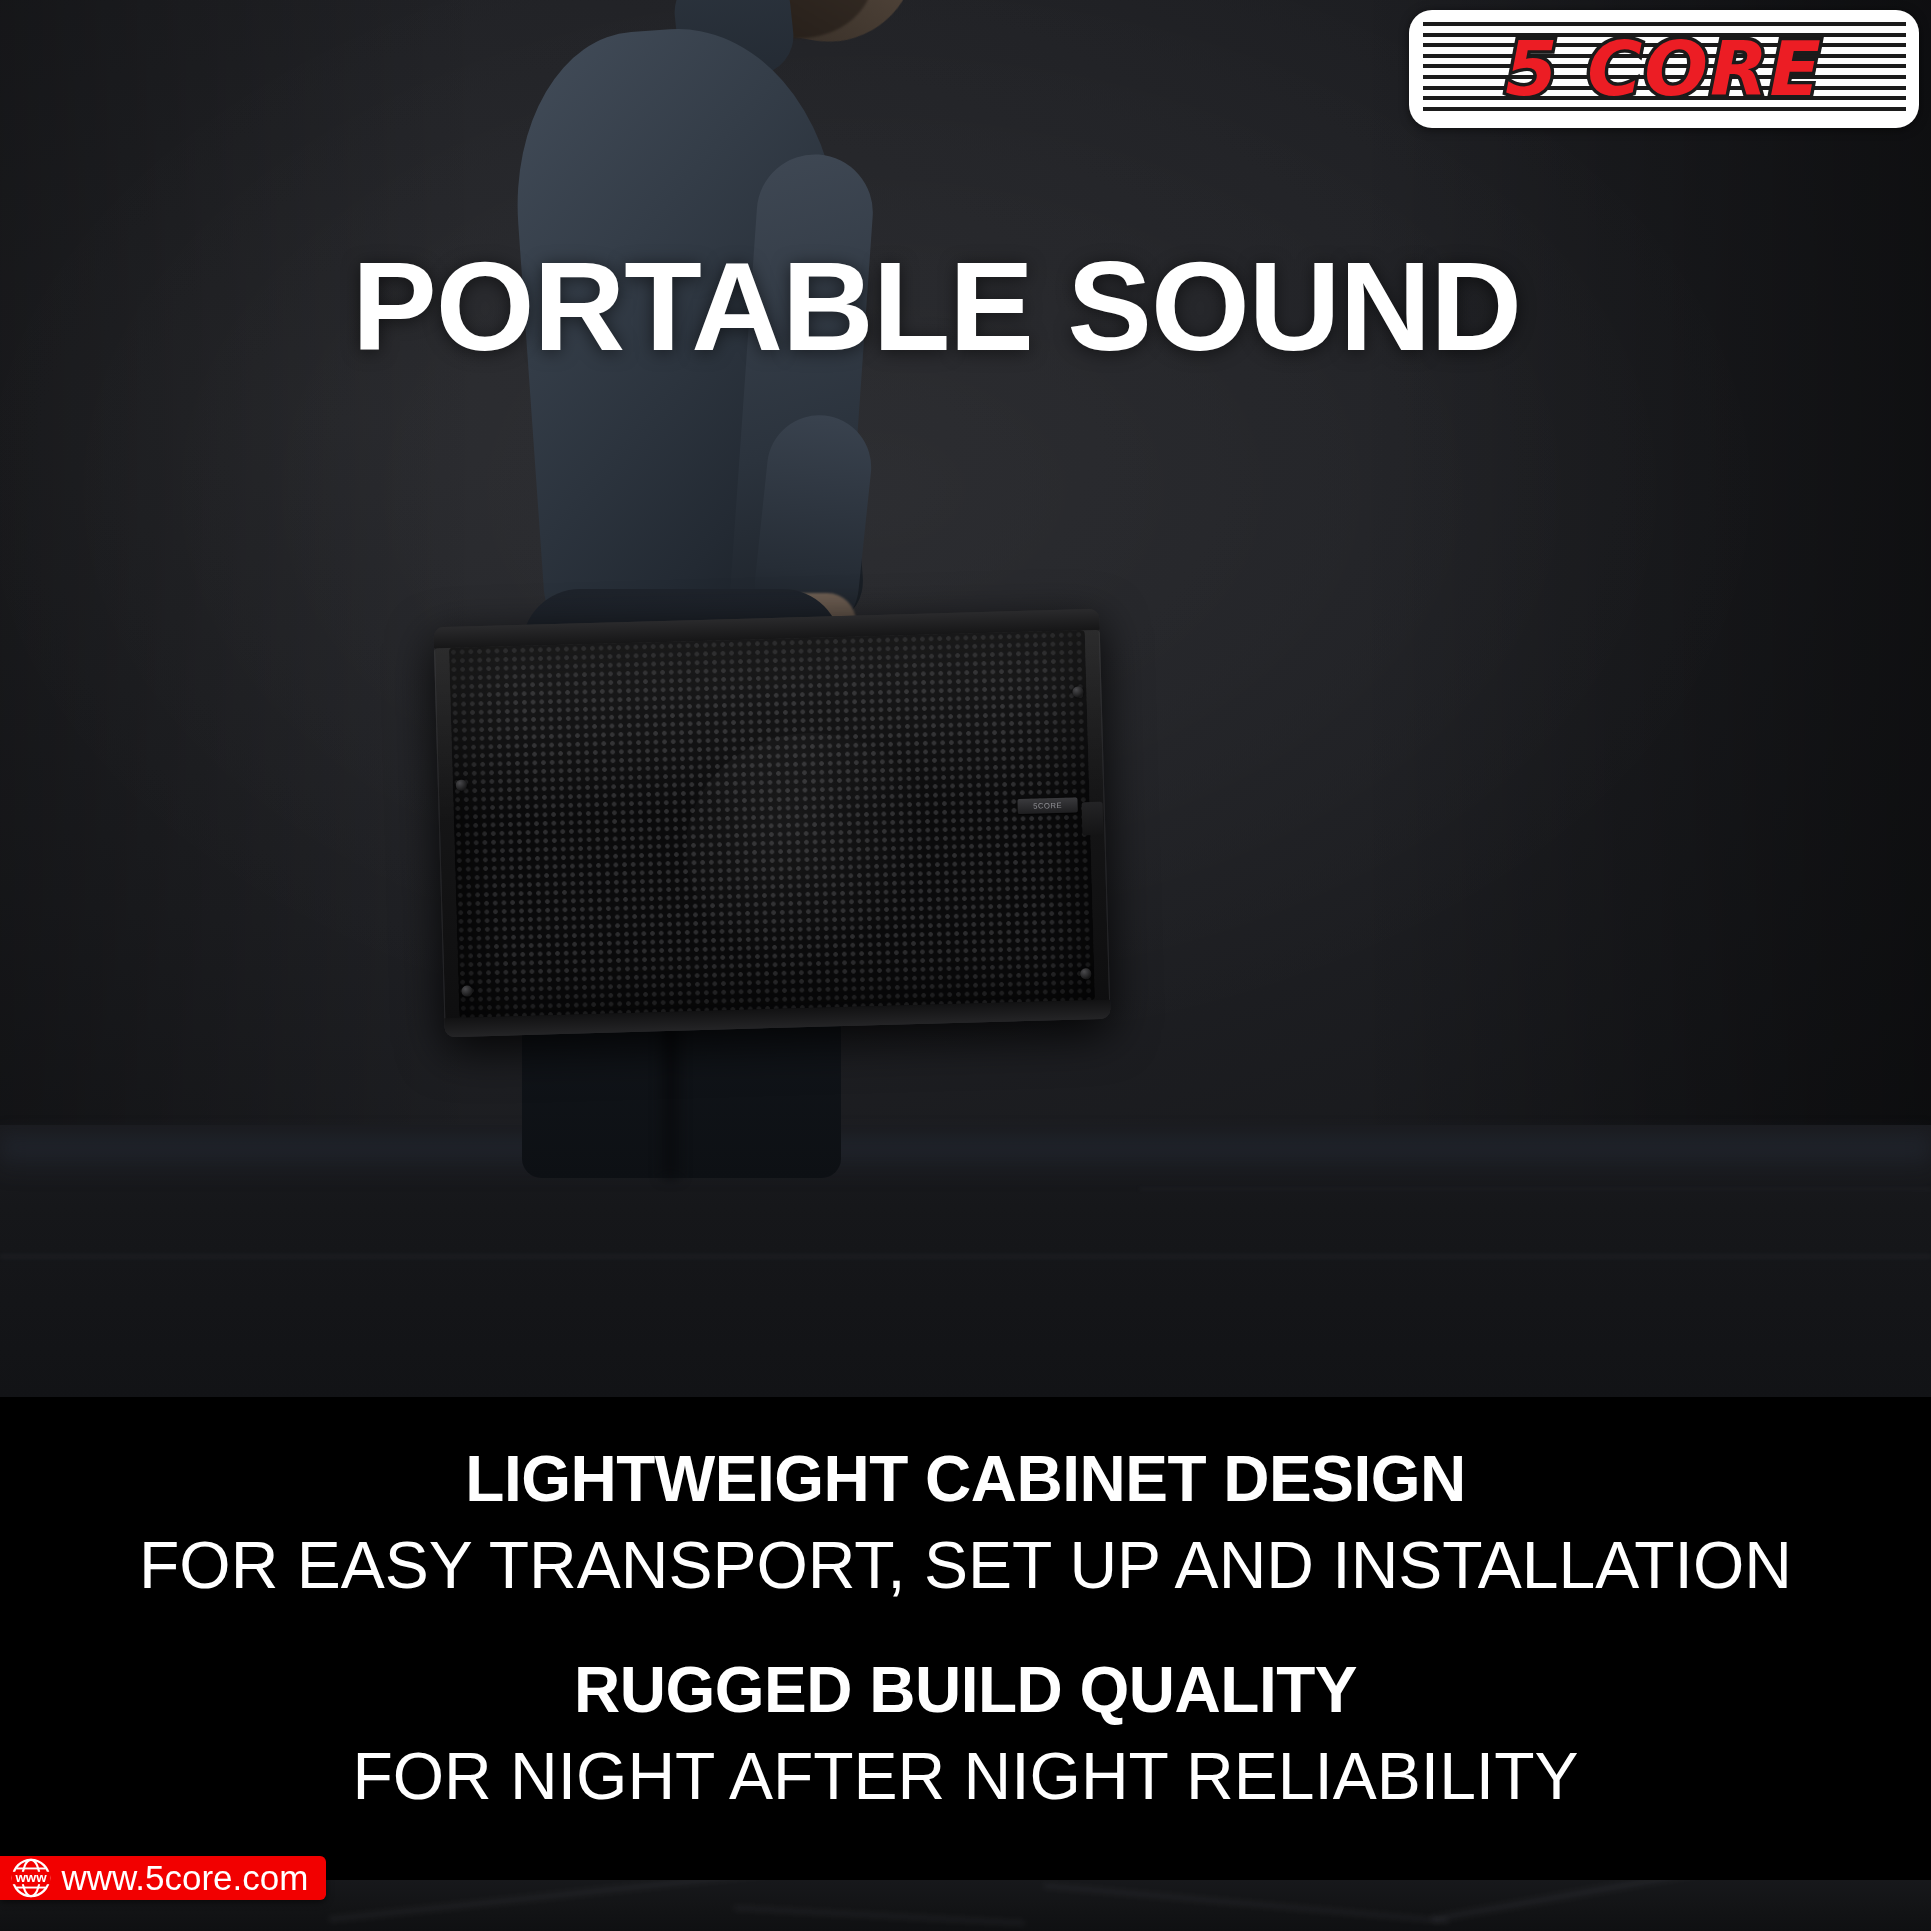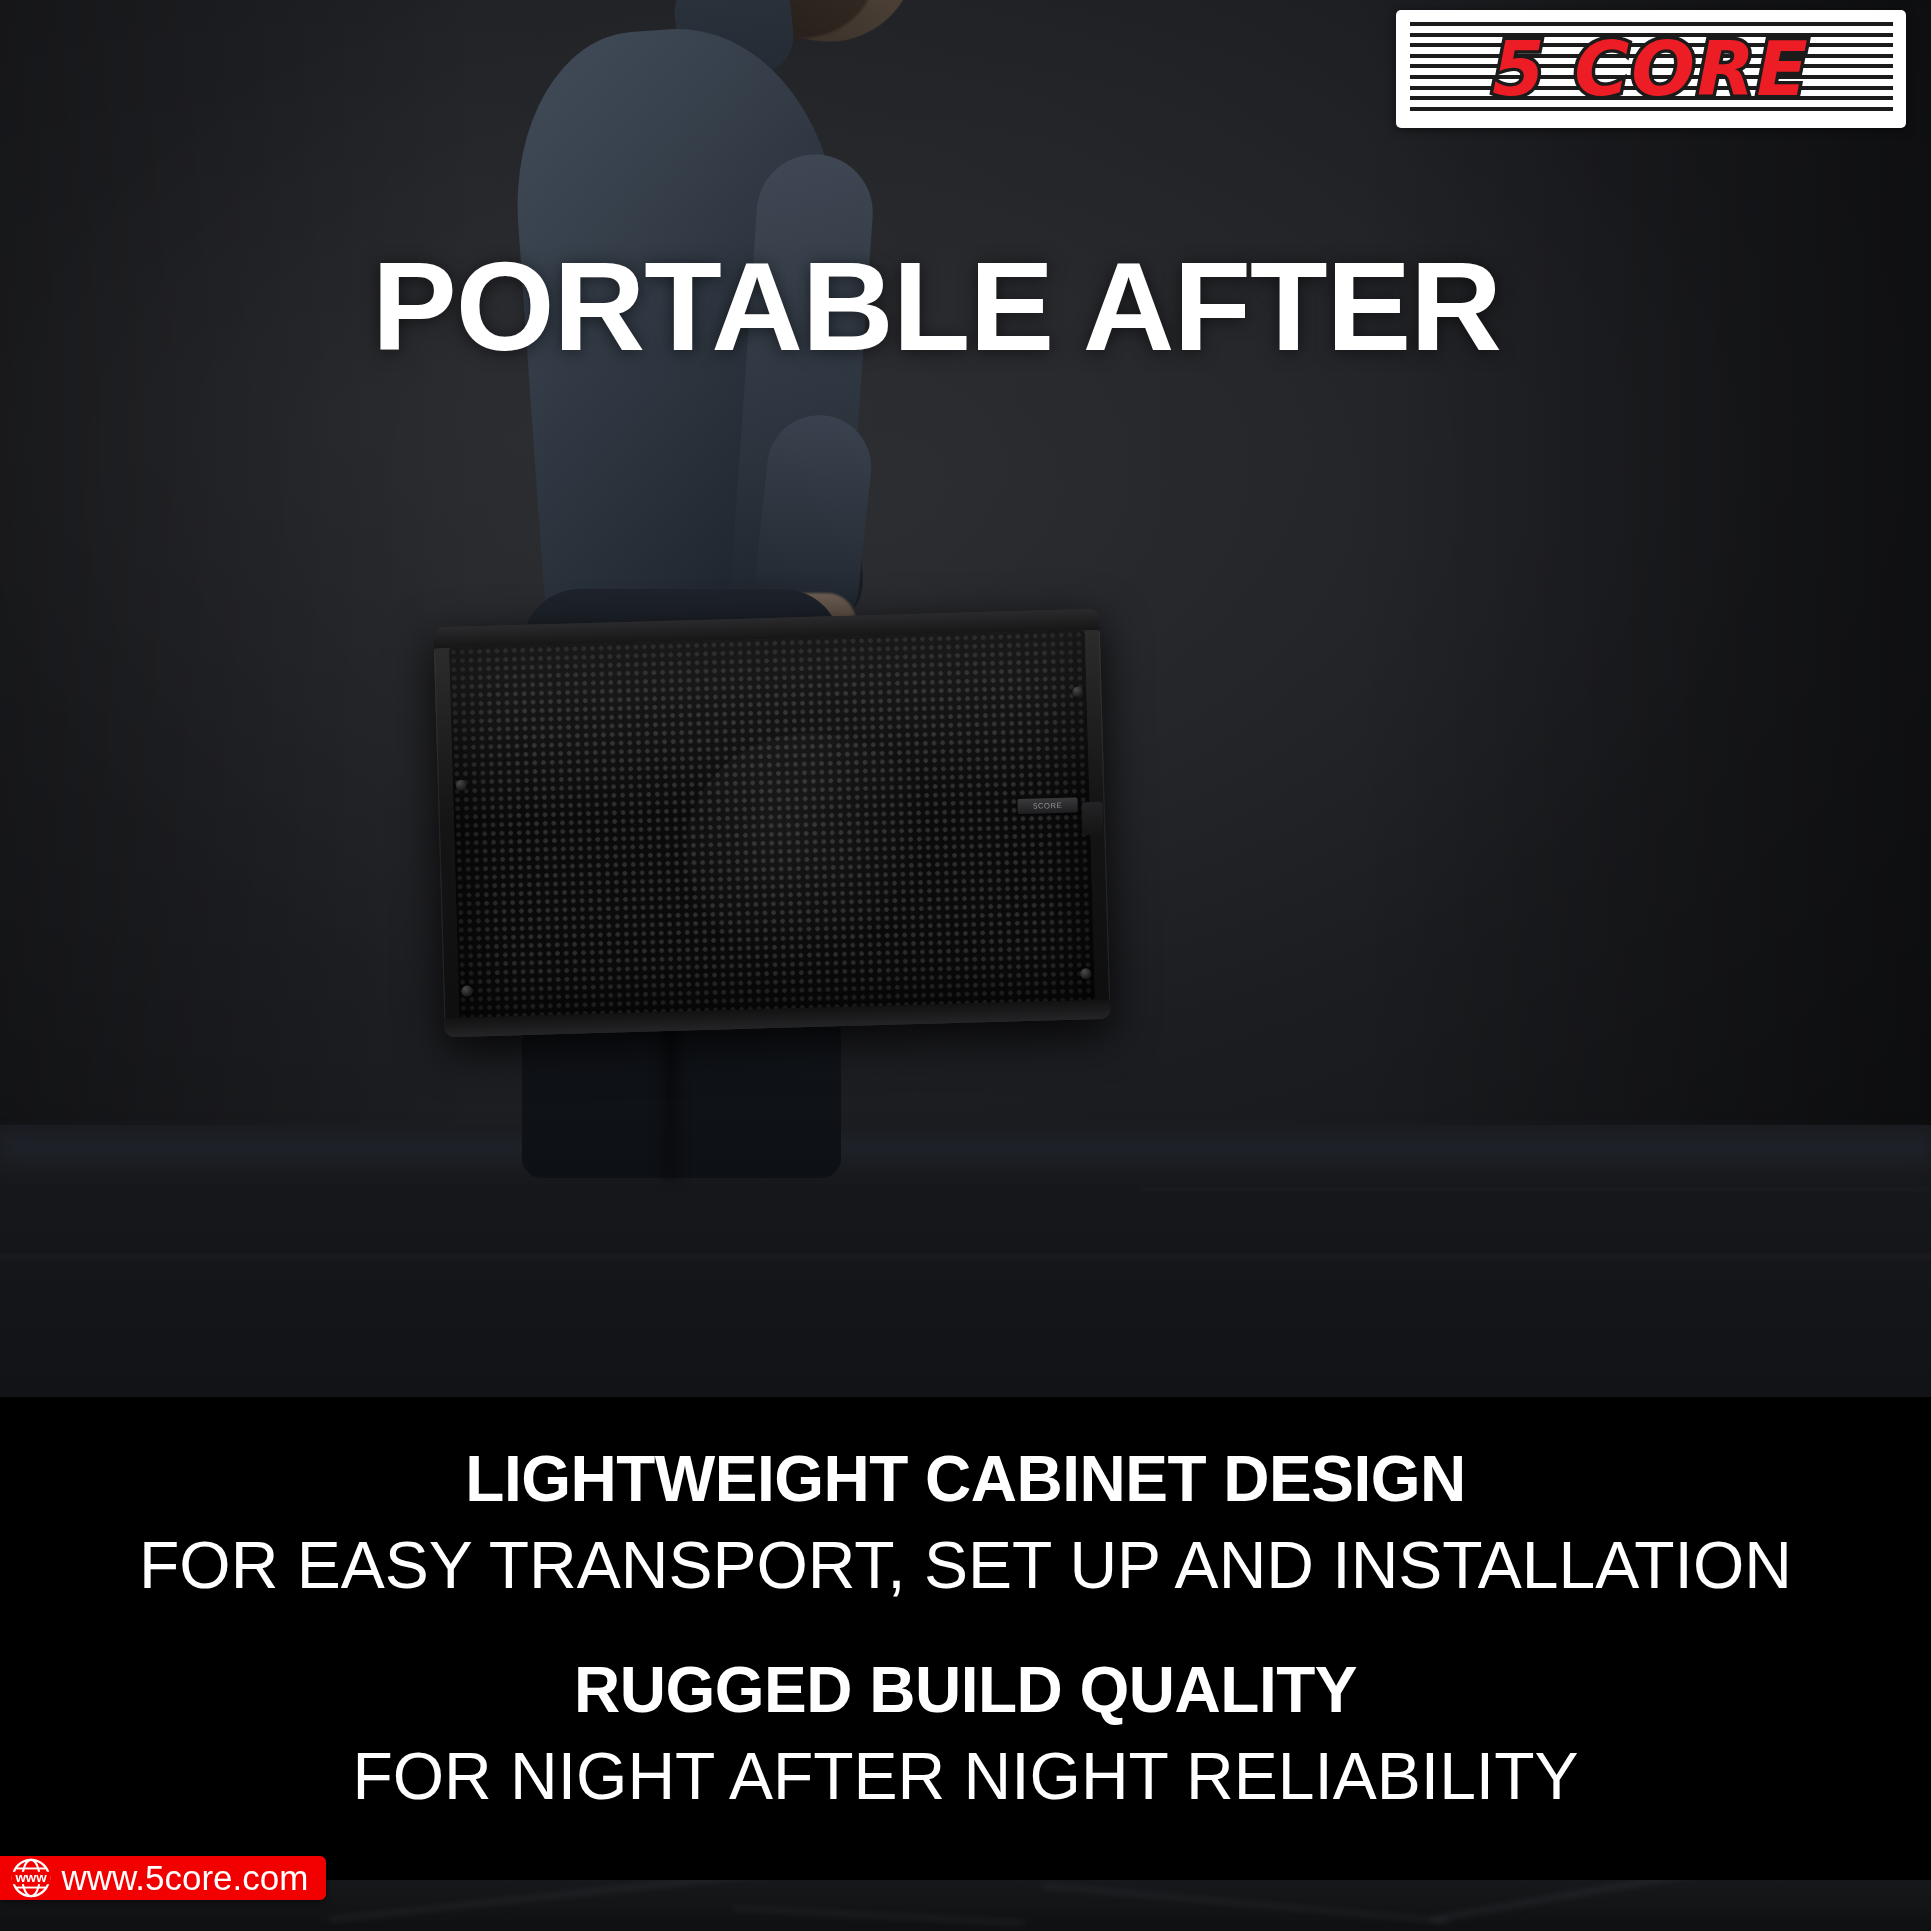--- a/index.html
+++ b/index.html
@@ -179,24 +179,24 @@
     font-size:127px;
     font-weight:bold;
     letter-spacing:-1px;
     line-height:1.02;
     padding-right:58px;
     text-shadow:0 1.9px 17.4px rgba(0,0,0,.55);
   }
 
   
   .logo{
-    position:absolute;right:25px;top:9.7px;
+    position:absolute;right:12px;top:9.7px;
     width:510px;height:118px;
     background:#ffffff;
-    border-radius:5px;
+    border-radius:23px;
     box-shadow:0 1.9px 9.7px rgba(0,0,0,.5);
     overflow:hidden;
   }
   .logo-stripes{
     position:absolute;left:13.5px;top:12.6px;right:13.5px;bottom:12.6px;
     background:repeating-linear-gradient(
       180deg,
       #1b1b1b 0px, #1b1b1b 3.9px,
       #ffffff 3.9px, #ffffff 10.6px
     );
@@ -299,21 +299,21 @@
       <div class="spk-sheen"></div>
       <div class="spk-bottom"></div>
       <div class="spk-screw sc-tl"></div>
       <div class="spk-screw sc-bl"></div>
       <div class="spk-screw sc-tr"></div>
       <div class="spk-screw sc-br"></div>
       <div class="spk-handle"></div>
       <div class="spk-badge">5CORE</div>
     </div>
 
-    <h1 class="headline">PORTABLE AFTER</h1>
+    <h1 class="headline">PORTABLE SOUND</h1>
 
     <div class="logo">
       <div class="logo-stripes"></div>
       <div class="logo-text">
         <span>5 CORE</span>
       </div>
     </div>
   </div>
 
   <div class="band">

